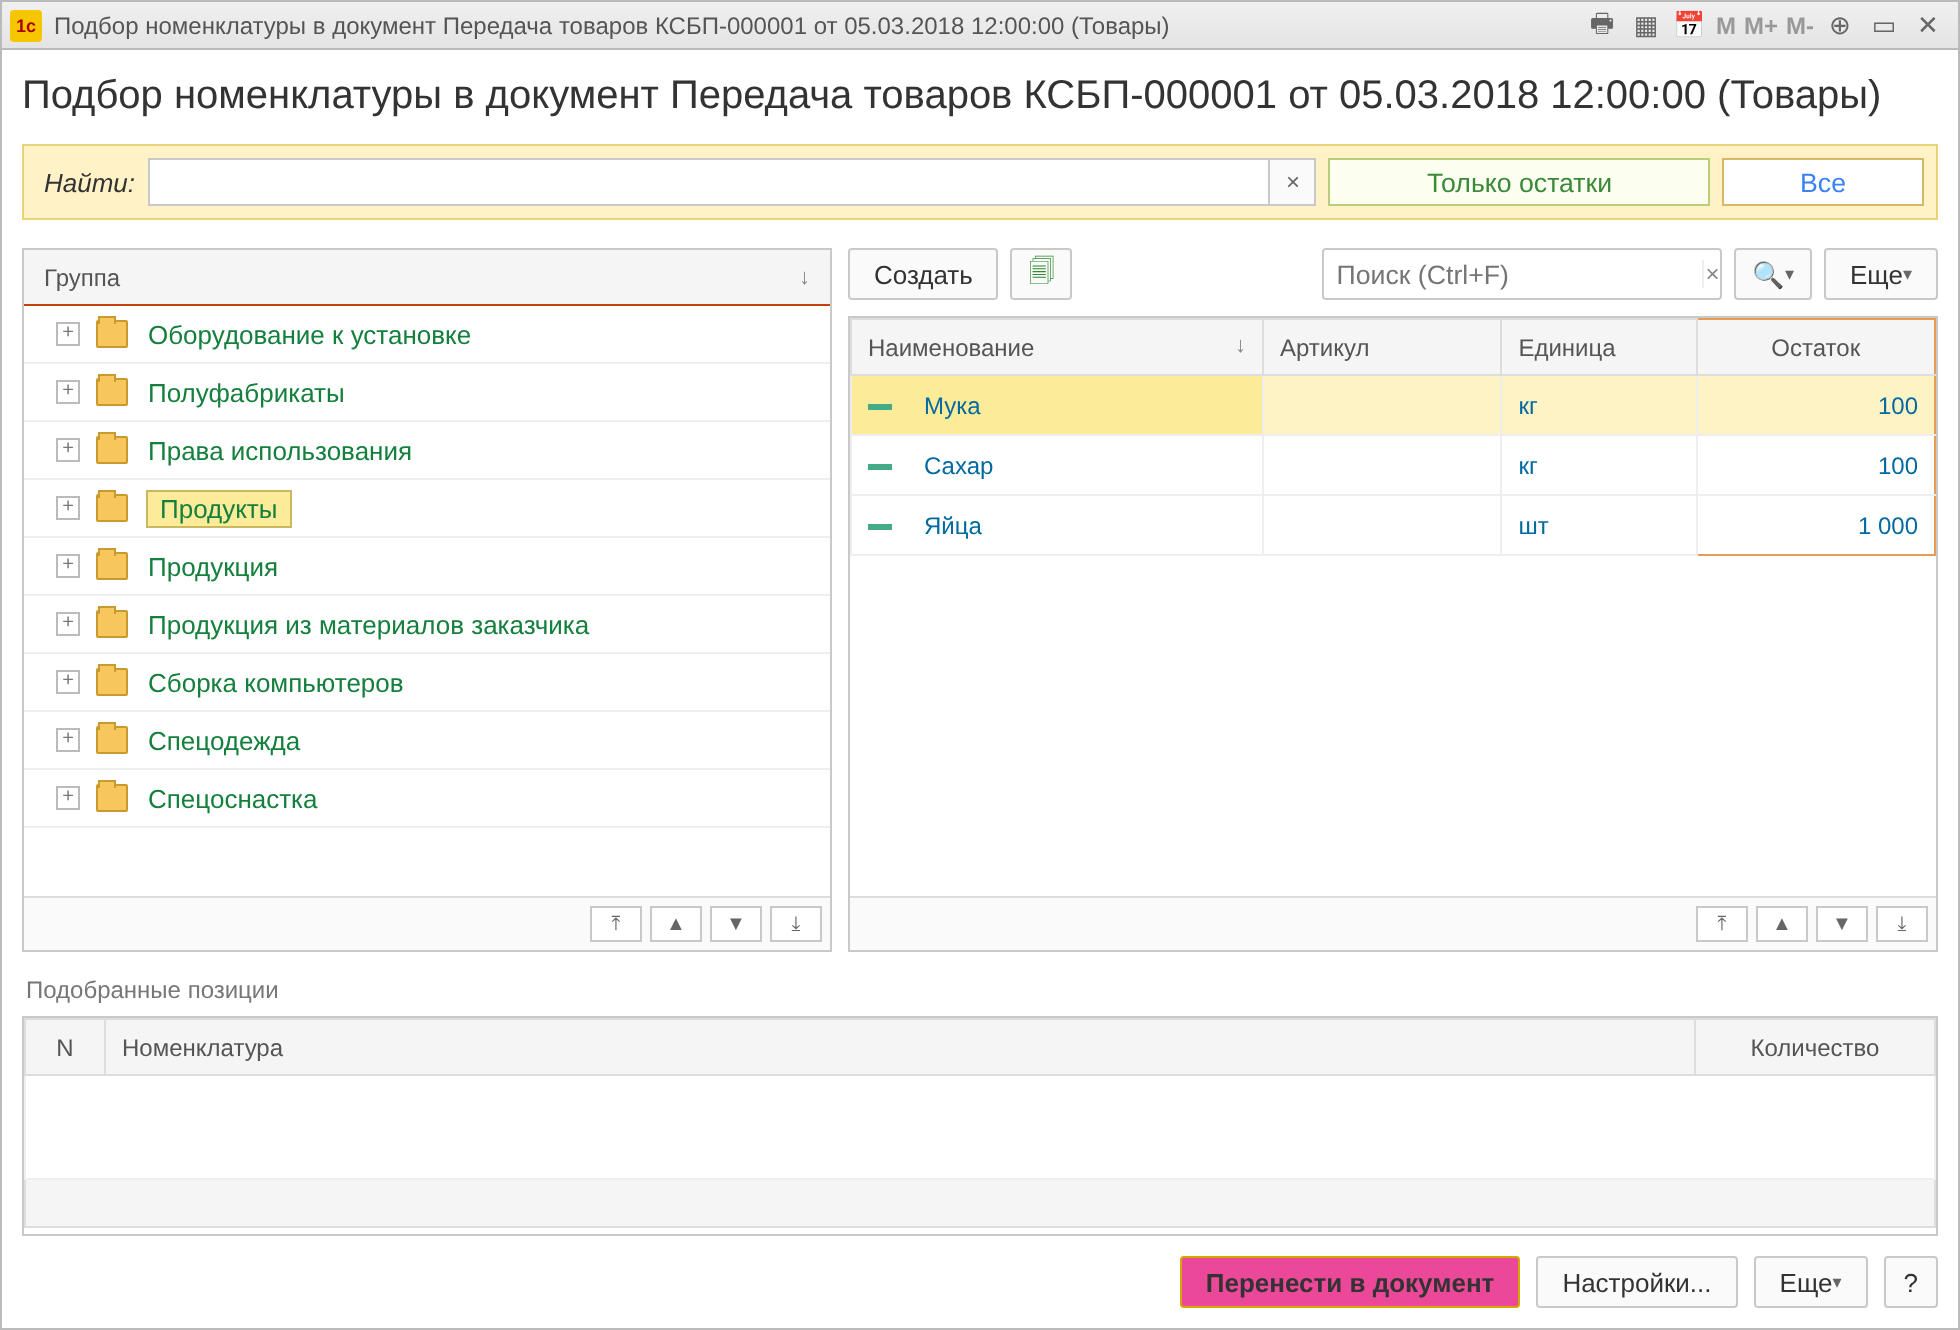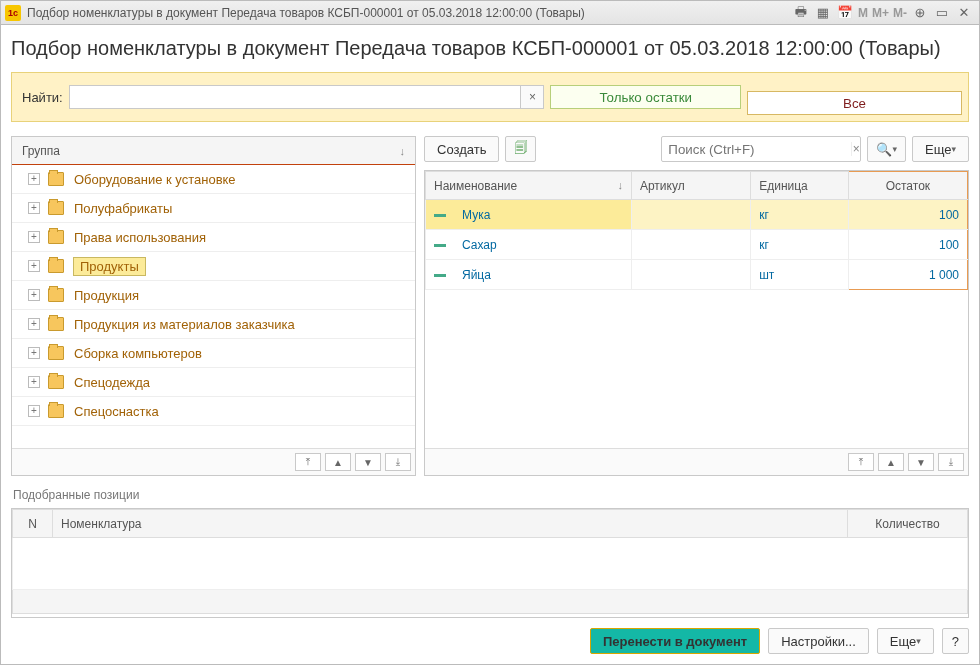--- a/index.html
+++ b/index.html
@@ -6,39 +6,39 @@
   html, body { margin: 0; padding: 0; font-family: Arial, sans-serif; font-size: 12px; color: #333; background: #fff; }
   .window { width: 980px; height: 665px; border: 1px solid #bbb; display: flex; flex-direction: column; background: #fff; }
   .titlebar { background: linear-gradient(#f0f0f0,#e4e4e4); height: 24px; display: flex; align-items: center; padding: 0 4px; border-bottom: 1px solid #bbb; }
   .titlebar .app-icon { width: 16px; height: 16px; background: #f7c600; border-radius: 2px; display:flex; align-items:center; justify-content:center; font-size:9px; font-weight:bold; color:#a00; margin-right: 6px;}
   .titlebar .title { flex: 1; color: #555; font-size: 12px; overflow:hidden; white-space:nowrap; }
   .titlebar .tbtn { width: 22px; height: 18px; display:flex; align-items:center; justify-content:center; color:#666; cursor:pointer; font-size:13px;}
   .titlebar .tbtn.m { font-weight:bold; color:#999; font-size:12px; padding:0 2px; width:auto;}
   .content { flex:1; display:flex; flex-direction:column; padding: 8px 10px 10px 10px; overflow:hidden;}
   h1.page-title { font-size: 20px; font-weight: normal; margin: 4px 0 12px 0; color:#333;}
   .searchbar { display:flex; align-items:center; gap:6px; background: #fff2c6; border:1px solid #e8d27a; padding: 6px; margin-bottom: 14px;}
-  .searchbar .lbl { font-size:13px; color:#333; padding-left:4px;}
+  .searchbar .lbl { font-size:13px; color:#333; padding-left:4px;font-style:italic;}
   .searchbar .find-input-wrap { flex:1; display:flex; }
   .searchbar input.find { flex:1; height:24px; border:1px solid #c9c9c9; border-right:none; padding:0 6px; }
   .searchbar .clearbtn { width:24px; height:24px; border:1px solid #c9c9c9; background:#fafafa; display:flex;align-items:center;justify-content:center; cursor:pointer; color:#666;}
   .searchbar .togglebtn { height:24px; padding:0 48px; border:1px solid #d7b863; background:#fff; color:#3a8a3a; cursor:pointer;}
   .searchbar .togglebtn.active { border:1px solid #b7cf7a; background:#fcfff0; }
-  .searchbar .togglebtn.all { color:#7f1d1d; padding:0 95px;margin-top:12px;}
+  .searchbar .togglebtn.all { color:#3b82f6; padding:0 38px;}
   .split { display:flex; gap:8px; flex:1; min-height:0;}
   .panel { border:1px solid #c9c9c9; display:flex; flex-direction:column; background:#fff;}
   .panel.left { width: 405px; }
   .panel.right { flex:1; }
   .group-header { display:flex; align-items:center; justify-content:space-between; background:#f5f5f5; border-bottom:1px solid #c2410c; height:28px; padding:0 10px; color:#555;}
   .tree { flex:1; overflow:auto;}
   .tree-item { display:flex; align-items:center; height:29px; padding:0 10px 0 40px; border-bottom:1px solid #eee; cursor:pointer;}
   .tree-item .expand { width:12px; height:12px; border:1px solid #bbb; display:flex; align-items:center;justify-content:center; font-size:10px; color:#777; margin-right:8px; line-height:1; margin-left:-24px;}
   .tree-item .folder { width:16px;height:14px; background:#f7c65d; border:1px solid #c99a2e; border-radius:1px; margin-right:10px; position:relative;}
   .tree-item .folder::before { content:''; position:absolute; top:-3px; left:0; width:7px; height:3px; background:#f7c65d; border:1px solid #c99a2e; border-bottom:none;}
   .tree-item.selected .label { background:#fceb99; outline:1px solid #c9b860; padding:1px 6px;}
-  .tree-item .label { font-size:13px; color:#a16207;}
+  .tree-item .label { font-size:13px; color:#15803d;}
   .panel-footer { display:flex; justify-content:flex-end; gap:4px; padding:4px; border-top:1px solid #ddd; background:#fafafa;}
   .panel-footer .navbtn { width:26px; height:18px; border:1px solid #c9c9c9; background:#fff; display:flex;align-items:center;justify-content:center; font-size:10px; color:#666; cursor:pointer;}
   .right-toolbar { display:flex; gap:6px; align-items:center; padding:0 0 8px 0;}
   .btn { height:26px; border:1px solid #c9c9c9; background:#fafafa; padding:0 12px; display:flex;align-items:center; cursor:pointer; border-radius:2px; font-size:13px; color:#333;}
   .btn.icon-only { padding:0 8px;}
   .right-toolbar .search-wrap { flex:1; display:flex; margin-left:auto; max-width:200px; border:1px solid #c9c9c9; height:26px; align-items:center; border-radius:2px;}
   .right-toolbar .search-wrap input { border:none; flex:1; padding:0 6px; height:22px; outline:none; color:#999;}
   .right-toolbar .search-wrap .x { width:22px; text-align:center; color:#888; cursor:pointer; border-left:1px solid #eee;}
   table.grid { width:100%; border-collapse:collapse; }
   table.grid th { background:#f5f5f5; border:1px solid #ddd; height:28px; font-weight:normal; color:#555; padding:0 8px; text-align:left;}
@@ -49,21 +49,21 @@
   .grid-wrap { flex:1; overflow:auto; position:relative;}
   .col-ostatok th, .col-ostatok-cell { border-left:1px solid #e89b52 !important; border-right:1px solid #e89b52 !important;margin-top:39px;}
   .col-ostatok-head { border-top:1px solid #e89b52 !important;}
   .col-ostatok-last { border-bottom:1px solid #e89b52 !important;}
   .dash { width:12px; height:3px; background:#4a8; display:inline-block; margin-right:16px; vertical-align:middle;}
   .section-label { color:#777; margin:12px 0 6px 2px;}
   .picked-table-wrap { border:1px solid #c9c9c9; height:110px;}
   table.picked { width:100%; border-collapse:collapse;}
   table.picked th { background:#f5f5f5; border:1px solid #ddd; font-weight:normal; color:#555; height:28px; text-align:left; padding:0 8px;}
   .footer-bar { display:flex; justify-content:flex-end; gap:8px; padding:10px 0 0 0;}
-  .btn.primary { background:#14b8a6; border-color:#d8a600; font-weight:bold;}
+  .btn.primary { background:#ec4899; border-color:#d8a600; font-weight:bold;}
   .btn.square { padding:0 9px;}
   .drop-arrow::after { content:' ▾'; font-size:9px; color:#666;}
   .blue-icon { color:#1a73c7;}
   .green-icon { color:#2e8b2e;}
   .right-block { display:flex; flex-direction:column; flex:1; min-width:0;}
   .sort-arrow { color:#888; font-size:11px;}
 </style>
 </head>
 <body>
 

